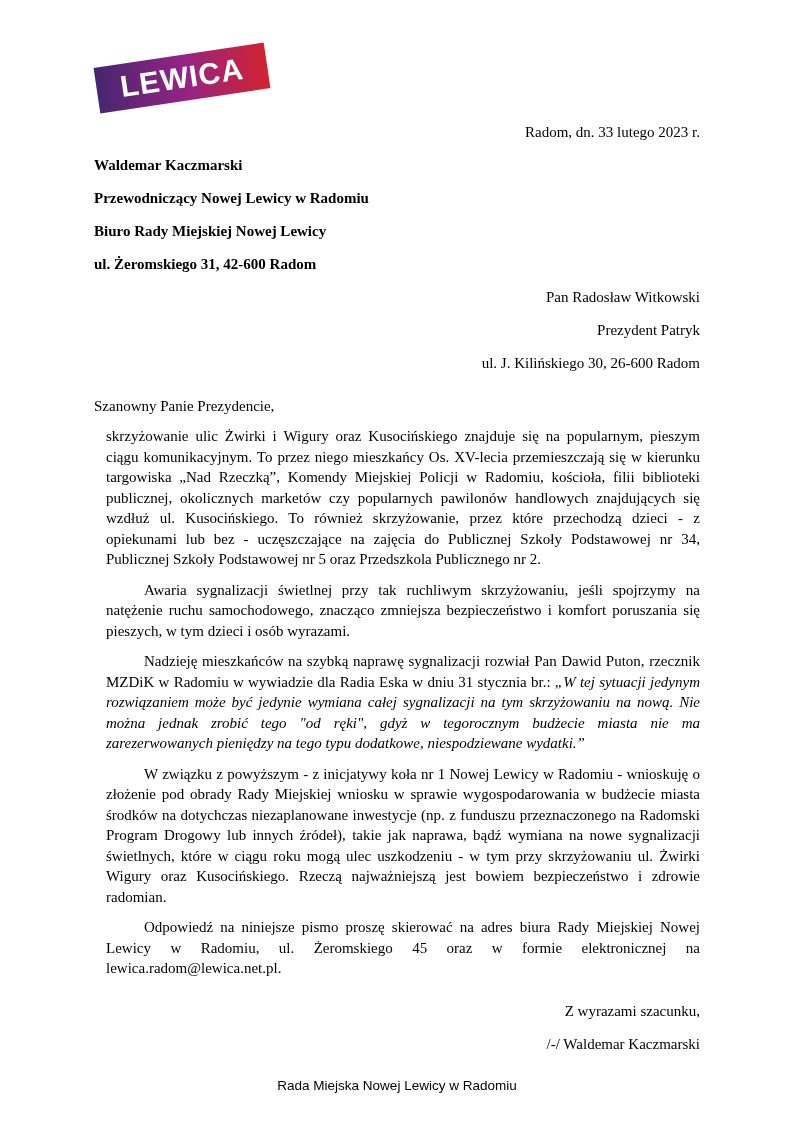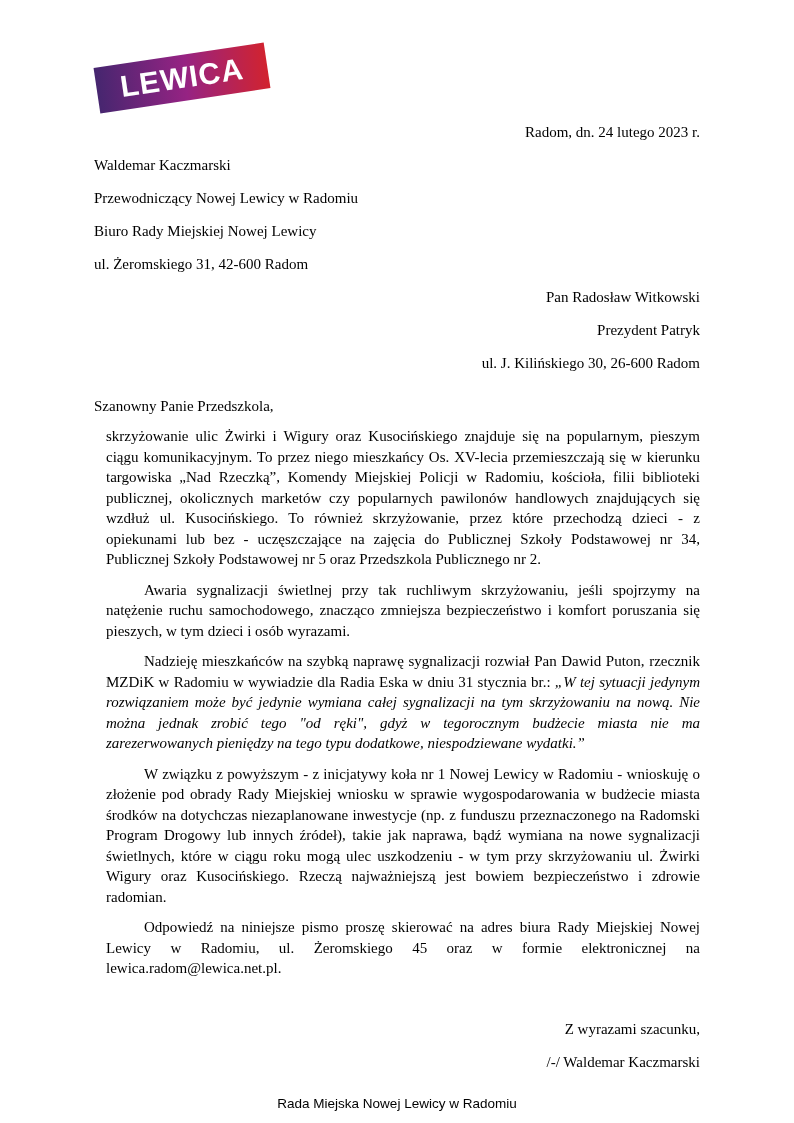--- a/index.html
+++ b/index.html
@@ -16,69 +16,69 @@
     position:absolute; left:2px; top:13px; width:172px; height:46px;
     transform:rotate(-8.5deg);
     display:flex; align-items:center; justify-content:center;
   }
   .logo-text {
     font-family:"Liberation Sans","DejaVu Sans",sans-serif;
     font-weight:bold; font-size:30px; letter-spacing:1px; color:#fff;
   }
   
   .date-line { text-align:right; margin:0 0 12px 0; line-height:21px; }
-  .sender p   { margin:0 0 12px 0; line-height:21px; }
+  .sender p   { margin:0 0 12px 0; line-height:21px;font-weight:bold; }
   .recipient  { margin-top:0; }
   .recipient p { margin:0 0 12px 0; line-height:21px; text-align:right; }
   .salutation { margin:22px 0 9px 0; line-height:21px; }
   
   .body-par {
     text-align:justify; line-height:20.5px; margin:0 0 10px 12px;
     text-indent:38px;
   }
   .body-par.no-indent { text-indent:0; }
   .quote-italic { font-style:italic; }
   
-  .closing { margin-top:40px; }
+  .closing { margin-top:22px; }
   .closing p { margin:0 0 12px 0; line-height:21px; text-align:right; }
   
   .footer {
     margin-top:22px; text-align:center;
     font-family:"Liberation Sans","DejaVu Sans",sans-serif;
     font-size:13.5px; line-height:18px;
   }
   .footer p { margin:0; }
 </style>
 </head>
 <body>
 
 <div class="page">
 
   <div class="logo-wrap">
     <div class="logo-banner" id="logo-banner" style="background: linear-gradient(93deg, rgb(69, 38, 111) 0%, rgb(150, 35, 131) 52%, rgb(210, 35, 46) 100%);">
       <span class="logo-text" style="color: rgb(255, 255, 255);">LEWICA</span>
     </div>
   </div>
 
-  <p class="date-line">Radom, dn. 24 lutego 2023 r.</p>
+  <p class="date-line">Radom, dn. 33 lutego 2023 r.</p>
 
   <div class="sender">
     <p>Waldemar Kaczmarski</p>
     <p>Przewodniczący Nowej Lewicy w Radomiu</p>
     <p>Biuro Rady Miejskiej Nowej Lewicy</p>
     <p>ul. Żeromskiego 31, 42-600 Radom</p>
   </div>
 
   <div class="recipient">
     <p>Pan Radosław Witkowski</p>
     <p>Prezydent Patryk</p>
     <p>ul. J. Kilińskiego 30, 26-600 Radom</p>
   </div>
 
-  <p class="salutation">Szanowny Panie Przedszkola,</p>
+  <p class="salutation">Szanowny Panie Prezydencie,</p>
 
   <p class="body-par no-indent">skrzyżowanie ulic Żwirki i Wigury oraz Kusocińskiego znajduje się na popularnym, pieszym ciągu komunikacyjnym. To przez niego mieszkańcy Os. XV-lecia przemieszczają się w kierunku targowiska „Nad Rzeczką”, Komendy Miejskiej Policji w Radomiu, kościoła, filii biblioteki publicznej, okolicznych marketów czy popularnych pawilonów handlowych znajdujących się wzdłuż ul. Kusocińskiego. To również skrzyżowanie, przez które przechodzą dzieci - z opiekunami lub bez - uczęszczające na zajęcia do Publicznej Szkoły Podstawowej nr 34, Publicznej Szkoły Podstawowej nr 5 oraz Przedszkola Publicznego nr 2.</p>
   <p class="body-par">Awaria sygnalizacji świetlnej przy tak ruchliwym skrzyżowaniu, jeśli spojrzymy na natężenie ruchu samochodowego, znacząco zmniejsza bezpieczeństwo i komfort poruszania się pieszych, w tym dzieci i osób wyrazami.</p>
   <p class="body-par"><span>Nadzieję mieszkańców na szybką naprawę sygnalizacji rozwiał Pan Dawid Puton, rzecznik MZDiK w Radomiu w wywiadzie dla Radia Eska w dniu 31 stycznia br.: </span><em class="quote-italic">„W tej sytuacji jedynym rozwiązaniem może być jedynie wymiana całej sygnalizacji na tym skrzyżowaniu na nową. Nie można jednak zrobić tego "od ręki", gdyż w tegorocznym budżecie miasta nie ma zarezerwowanych pieniędzy na tego typu dodatkowe, niespodziewane wydatki.”</em></p>
   <p class="body-par">W związku z powyższym - z inicjatywy koła nr 1 Nowej Lewicy w Radomiu - wnioskuję o złożenie pod obrady Rady Miejskiej wniosku w sprawie wygospodarowania w budżecie miasta środków na dotychczas niezaplanowane inwestycje (np. z funduszu przeznaczonego na Radomski Program Drogowy lub innych źródeł), takie jak naprawa, bądź wymiana na nowe sygnalizacji świetlnych, które w ciągu roku mogą ulec uszkodzeniu - w tym przy skrzyżowaniu ul. Żwirki Wigury oraz Kusocińskiego. Rzeczą najważniejszą jest bowiem bezpieczeństwo i zdrowie radomian.</p>
   <p class="body-par">Odpowiedź na niniejsze pismo proszę skierować na adres biura Rady Miejskiej Nowej Lewicy w Radomiu, ul. Żeromskiego 45 oraz w formie elektronicznej na lewica.radom@lewica.net.pl.</p>
 
   <div class="closing">
     <p>Z wyrazami szacunku,</p>
     <p>/-/ Waldemar Kaczmarski</p>

